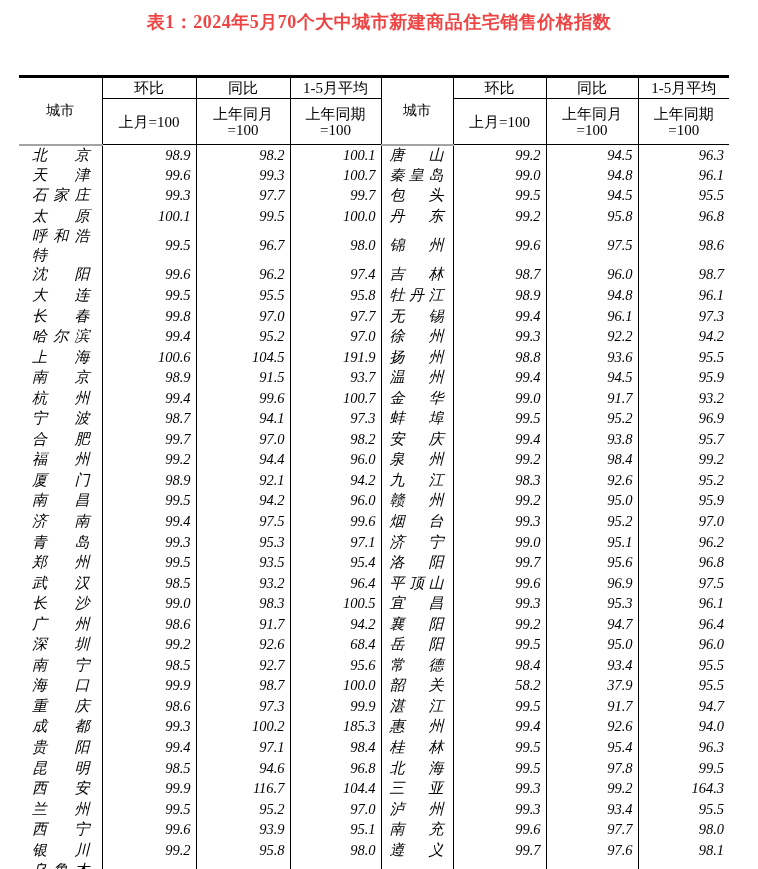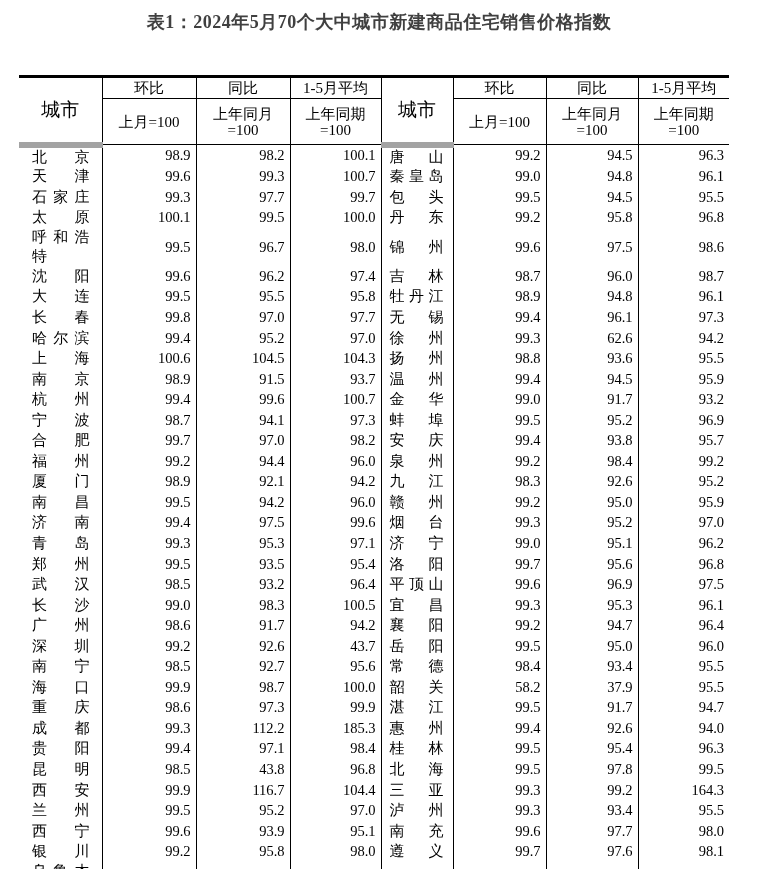--- a/index.html
+++ b/index.html
@@ -8,62 +8,62 @@
     width: 758px; height: 869px;
     background: #ffffff;
     color: #000000;
     font-family: "Liberation Serif", "DejaVu Serif", serif;
   }
   .title {
     margin-top: 10px;
     text-align: center;
     font-size: 18px;
     font-weight: bold;
-    color: #404040;
+    color: #ef4444;
     letter-spacing: 0.5px;
   }
   table.price-table {
     border-collapse: collapse;
     table-layout: fixed;
     width: 710px;
     margin: 41px 0 0 19px;
     border-top: 3px solid #000;
     border-bottom: 3px solid #000;
   }
   th, td {
     padding: 0;
     font-weight: normal;
     border-right: 1px solid #000;
     overflow: hidden;
   }
   th.no-r, td.no-r { border-right: none; }
   .h-city {
-    border-bottom: 6px solid #a3a3a3;
+    border-bottom: 2px solid #a3a3a3;
     text-align: center;
     vertical-align: middle;
-    font-size: 19px;
+    font-size: 14px;
   }
   .h-group {
     height: 22px;
     border-bottom: 1px solid #000;
     text-align: center;
     vertical-align: middle;
     font-size: 15px;
     margin-top: 44px;
   }
   .h-sub {
     height: 46px;
     border-bottom: 1px solid #000;
     text-align: center;
     vertical-align: middle;
     white-space: pre-line;
     line-height: 16px;
     font-size: 15px;
   }
-  tbody tr { height: 20.55px; }
+  tbody tr { height: 20.55px; font-style: italic; }
   td.city {
     font-size: 15px;
     text-align: justify;
     text-align-last: justify;
     vertical-align: middle;
   }
   td.city-l { padding: 0 12px 0 13px; }
   td.city-r { padding: 0 9px 0 8px; }
   td.num {
     font-size: 14.5px;
@@ -193,28 +193,28 @@
         <td class="num">96.1</td>
         <td class="num no-r">97.3</td>
       </tr>
       <tr>
         <td class="city city-l">哈尔滨</td>
         <td class="num">99.4</td>
         <td class="num">95.2</td>
         <td class="num">97.0</td>
         <td class="city city-r">徐州</td>
         <td class="num">99.3</td>
-        <td class="num">62.6</td>
+        <td class="num">92.2</td>
         <td class="num no-r">94.2</td>
       </tr>
       <tr>
         <td class="city city-l">上海</td>
         <td class="num">100.6</td>
         <td class="num">104.5</td>
-        <td class="num">104.3</td>
+        <td class="num">191.9</td>
         <td class="city city-r">扬州</td>
         <td class="num">98.8</td>
         <td class="num">93.6</td>
         <td class="num no-r">95.5</td>
       </tr>
       <tr>
         <td class="city city-l">南京</td>
         <td class="num">98.9</td>
         <td class="num">91.5</td>
         <td class="num">93.7</td>
@@ -340,21 +340,21 @@
         <td class="num">94.2</td>
         <td class="city city-r">襄阳</td>
         <td class="num">99.2</td>
         <td class="num">94.7</td>
         <td class="num no-r">96.4</td>
       </tr>
       <tr>
         <td class="city city-l">深圳</td>
         <td class="num">99.2</td>
         <td class="num">92.6</td>
-        <td class="num">43.7</td>
+        <td class="num">68.4</td>
         <td class="city city-r">岳阳</td>
         <td class="num">99.5</td>
         <td class="num">95.0</td>
         <td class="num no-r">96.0</td>
       </tr>
       <tr>
         <td class="city city-l">南宁</td>
         <td class="num">98.5</td>
         <td class="num">92.7</td>
         <td class="num">95.6</td>
@@ -379,41 +379,41 @@
         <td class="num">97.3</td>
         <td class="num">99.9</td>
         <td class="city city-r">湛江</td>
         <td class="num">99.5</td>
         <td class="num">91.7</td>
         <td class="num no-r">94.7</td>
       </tr>
       <tr>
         <td class="city city-l">成都</td>
         <td class="num">99.3</td>
-        <td class="num">112.2</td>
+        <td class="num">100.2</td>
         <td class="num">185.3</td>
         <td class="city city-r">惠州</td>
         <td class="num">99.4</td>
         <td class="num">92.6</td>
         <td class="num no-r">94.0</td>
       </tr>
       <tr>
         <td class="city city-l">贵阳</td>
         <td class="num">99.4</td>
         <td class="num">97.1</td>
         <td class="num">98.4</td>
         <td class="city city-r">桂林</td>
         <td class="num">99.5</td>
         <td class="num">95.4</td>
         <td class="num no-r">96.3</td>
       </tr>
       <tr>
         <td class="city city-l">昆明</td>
         <td class="num">98.5</td>
-        <td class="num">43.8</td>
+        <td class="num">94.6</td>
         <td class="num">96.8</td>
         <td class="city city-r">北海</td>
         <td class="num">99.5</td>
         <td class="num">97.8</td>
         <td class="num no-r">99.5</td>
       </tr>
       <tr>
         <td class="city city-l">西安</td>
         <td class="num">99.9</td>
         <td class="num">116.7</td>

